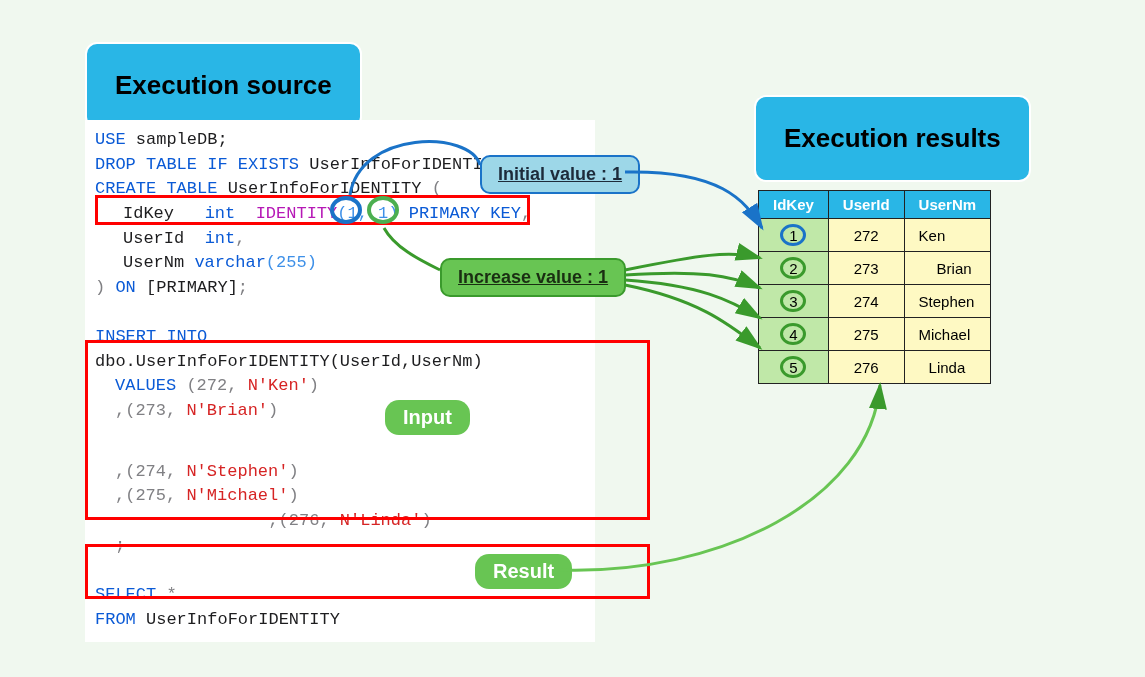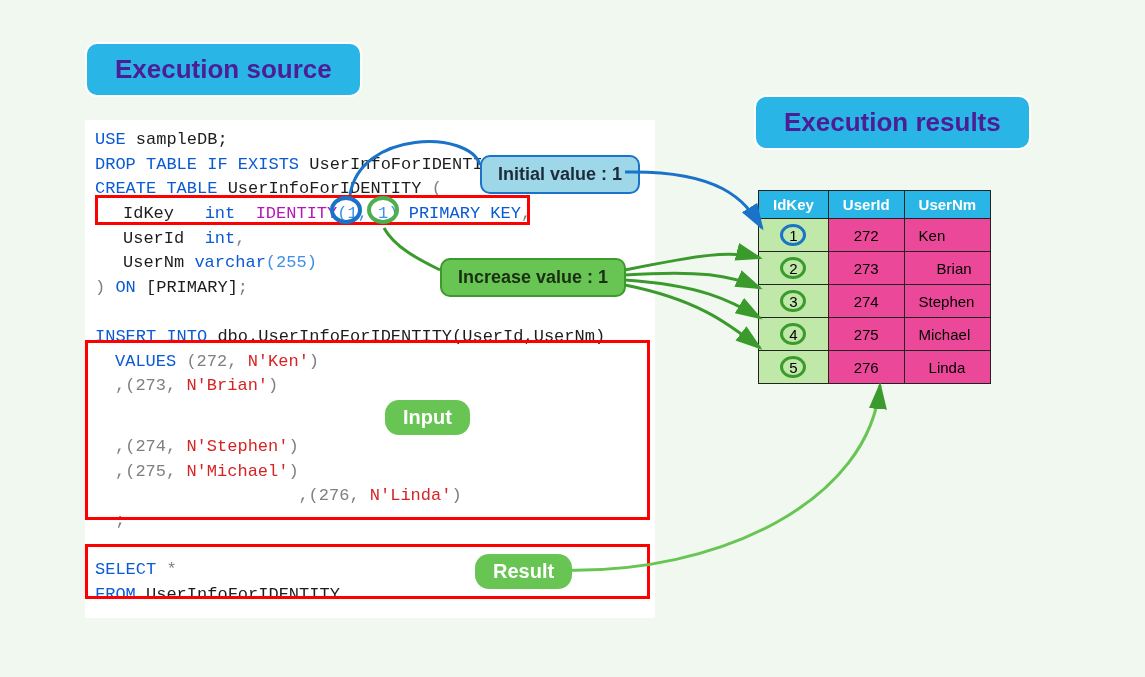--- a/index.html
+++ b/index.html
@@ -6,37 +6,37 @@
   body {
     width: 1145px;
     height: 677px;
     background: #f0f8ef;
     font-family: -apple-system, BlinkMacSystemFont, "Segoe UI", sans-serif;
     position: relative;
     overflow: hidden;
   }
   .title-badge {
     background: #29b6e6;
-    color: #4c1d95;
+    color: #000000;
     font-size: 26px;
     font-weight: 600;
-    padding: 10px 28px;
+    padding: 26px 28px;
     border-radius: 12px;
     border: 2px solid #fff;
     display: inline-block;
     position: absolute;
   }
   .src-title { left: 85px; top: 42px; }
   .res-title { left: 754px; top: 95px; }
 
   .code-box {
     position: absolute;
     left: 85px;
     top: 120px;
-    width: 570px;
+    width: 510px;
     background: #fff;
     font-family: Consolas, Menlo, "Courier New", monospace;
     font-size: 17px;
     line-height: 1.45;
     padding: 8px 10px 10px;
   }
   .kw { color: #0a5ad6; }
   .gray { color: #808084; }
   .fn { color: #b618b6; }
   .lit-blue { color: #3e90e8; }
@@ -60,20 +60,21 @@
   .ell-blue { border: 4px solid #1a73c8; width: 32px; height: 28px; left: 330px; top: 196px; }
   .ell-green { border: 4px solid #4caf50; width: 32px; height: 28px; left: 367px; top: 196px; }
 
   .callout {
     position: absolute;
     font-size: 18px;
     font-weight: 600;
     padding: 7px 16px;
     border-radius: 10px;
     color: #1d2b3a;
+    text-decoration: underline;
   }
   .callout-blue {
     background: #9dd7e8;
     border: 2px solid #1a73c8;
     left: 480px; top: 155px;
   }
   .callout-green {
     background: #68c553;
     border: 2px solid #3a9a2c;
     left: 440px; top: 258px;
@@ -95,21 +96,21 @@
     position: absolute;
     left: 758px;
     top: 190px;
     border-collapse: collapse;
     font-size: 15px;
   }
   .results-table th, .results-table td {
     border: 1.5px solid #222;
     padding: 5px 14px;
     text-align: center;
-    background: #ec4899;
+    background: #fef9c3;
   }
   .results-table th {
     background: #29b6e6;
     color: #fff;
     font-weight: 600;
   }
   .results-table td.idkey {
     background: #c0e8a8;
     position: relative;
   }

